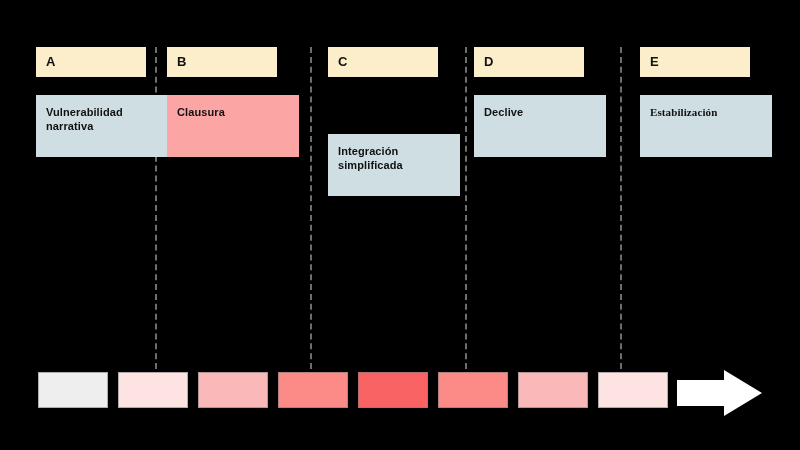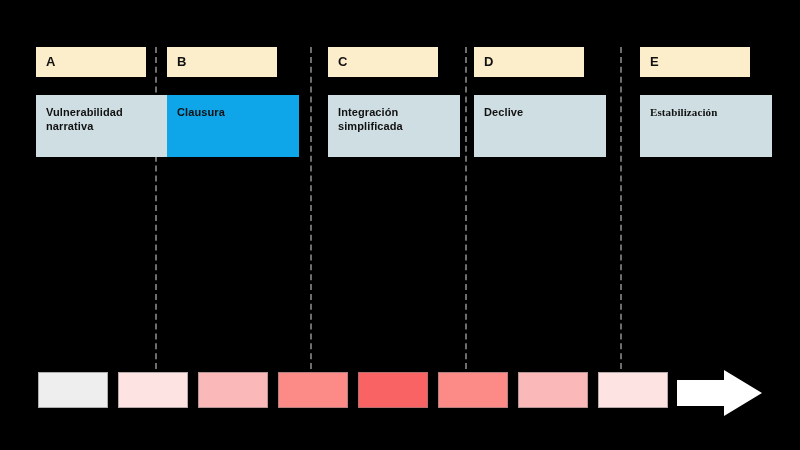--- a/index.html
+++ b/index.html
@@ -95,26 +95,26 @@
   <div class="guide" style="left: 465px; border-left-color: rgb(110, 110, 110);"></div>
   <div class="guide" style="left: 620px; border-left-color: rgb(110, 110, 110);"></div>
 
   <div class="phase" style="left:36px">
     <div class="phase-head" style="background: rgb(252, 238, 203);">A</div>
     <div class="phase-body" style="background: rgb(207, 222, 227);">Vulnerabilidad narrativa</div>
   </div>
 
   <div class="phase" style="left:167px">
     <div class="phase-head" style="background: rgb(252, 238, 203);">B</div>
-    <div class="phase-body" style="background: #0ea5e9;">Clausura</div>
+    <div class="phase-body" style="background: #fca5a5;">Clausura</div>
   </div>
 
   <div class="phase" style="left:328px">
     <div class="phase-head" style="background: rgb(252, 238, 203);">C</div>
-    <div class="phase-body" style="background: rgb(207, 222, 227);">Integración simplificada</div>
+    <div class="phase-body" style="background: rgb(207, 222, 227); margin-top: 39px;">Integración simplificada</div>
   </div>
 
   <div class="phase" style="left:474px">
     <div class="phase-head" style="background: rgb(252, 238, 203);">D</div>
     <div class="phase-body" style="background: rgb(207, 222, 227);">Declive</div>
   </div>
 
   <div class="phase" style="left:640px">
     <div class="phase-head" style="background: rgb(252, 238, 203);">E</div>
     <div class="phase-body" style="background: rgb(207, 222, 227); font-family: Liberation Serif, serif;">Estabilización</div>

